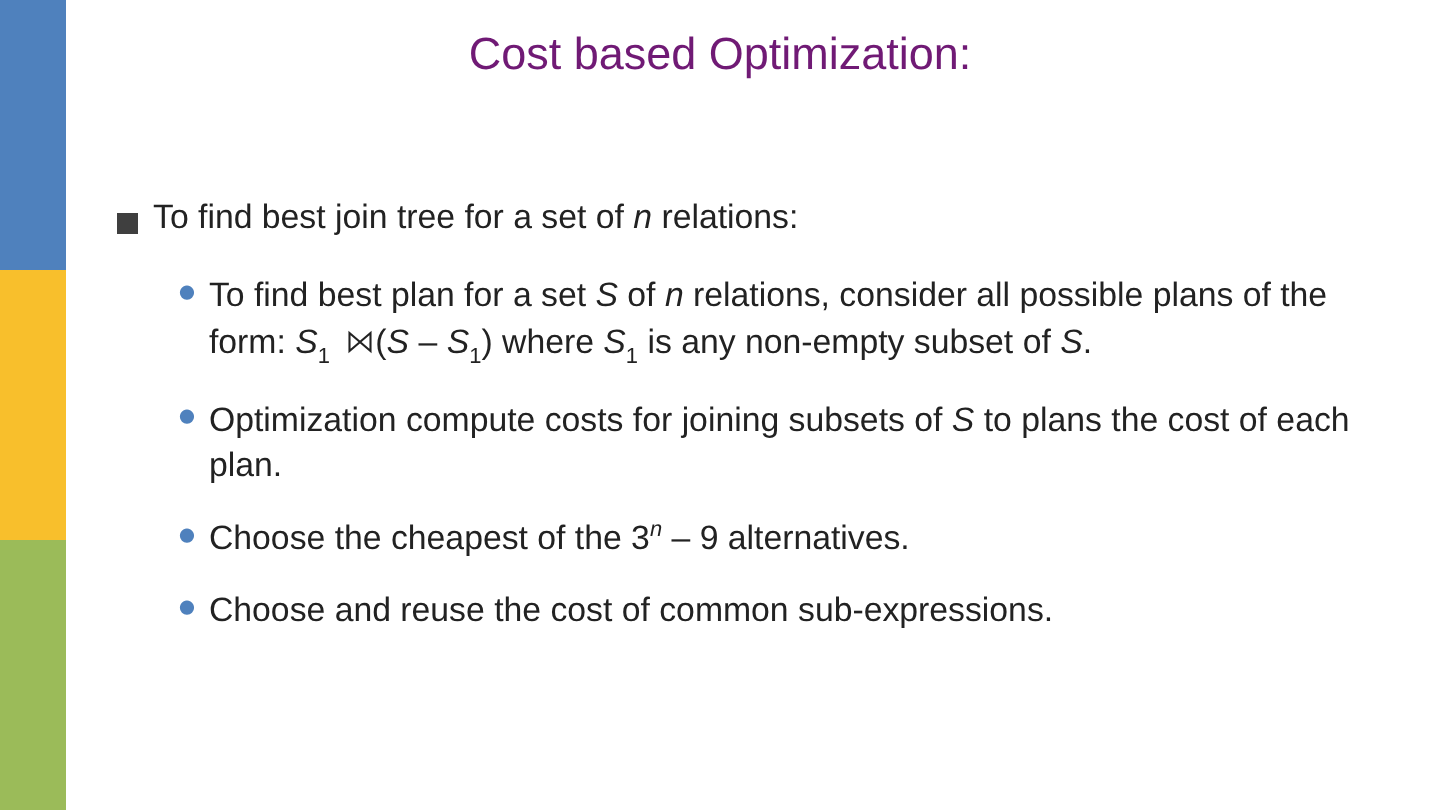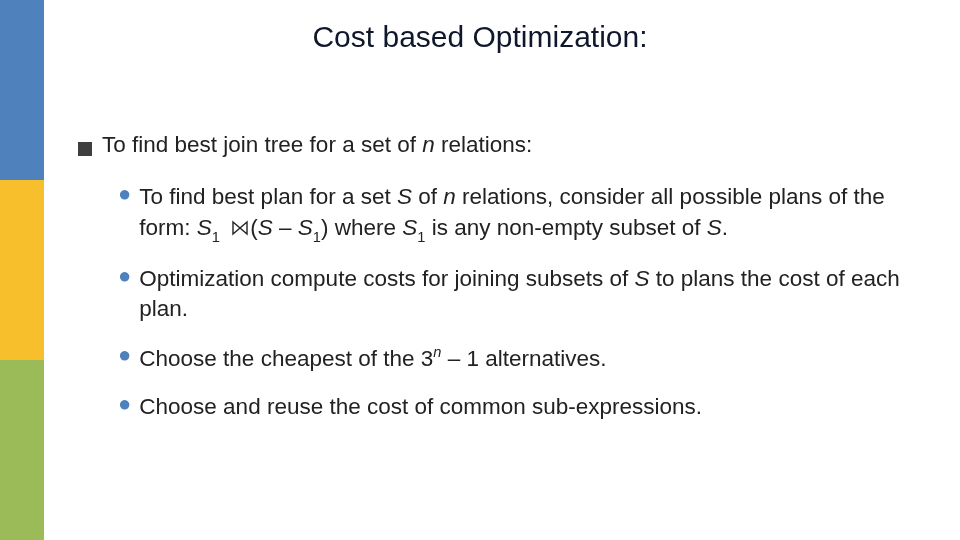--- a/index.html
+++ b/index.html
@@ -22,21 +22,21 @@
   .seg-blue  { background: #4f81bd; }
   .seg-gold  { background: #f8bf2c; }
   .seg-green { background: #9bbb59; }
   .title-block {
     text-align: center;
     padding-top: 18px;
     padding-bottom: 10px;
   }
   .title-line {
     font-size: 30px;
-    color: #0f172a;
+    color: #701a75;
     line-height: 1.25;
   }
   .content {
     position: absolute;
     left: 78px;
     top: 130px;
     right: 30px;
     color: #222;
     font-size: 22.5px;
     line-height: 1.35;
@@ -123,21 +123,21 @@
     <div class="lvl2">
       <span class="bullet">●</span>
       <div class="lvl2-text">
         <span>Optimization compute costs for joining subsets of </span><span class="ital">S</span><span> to plans the cost of each plan.</span>
       </div>
     </div>
 
     <div class="lvl2">
       <span class="bullet">●</span>
       <div class="lvl2-text">
-        <span>Choose the cheapest of the 3</span><span class="sup">n</span><span> – 1 alternatives.</span>
+        <span>Choose the cheapest of the 3</span><span class="sup">n</span><span> – 9 alternatives.</span>
       </div>
     </div>
 
     <div class="lvl2">
       <span class="bullet">●</span>
       <div class="lvl2-text">
         <span>Choose and reuse the cost of common sub-expressions.</span>
       </div>
     </div>
 

